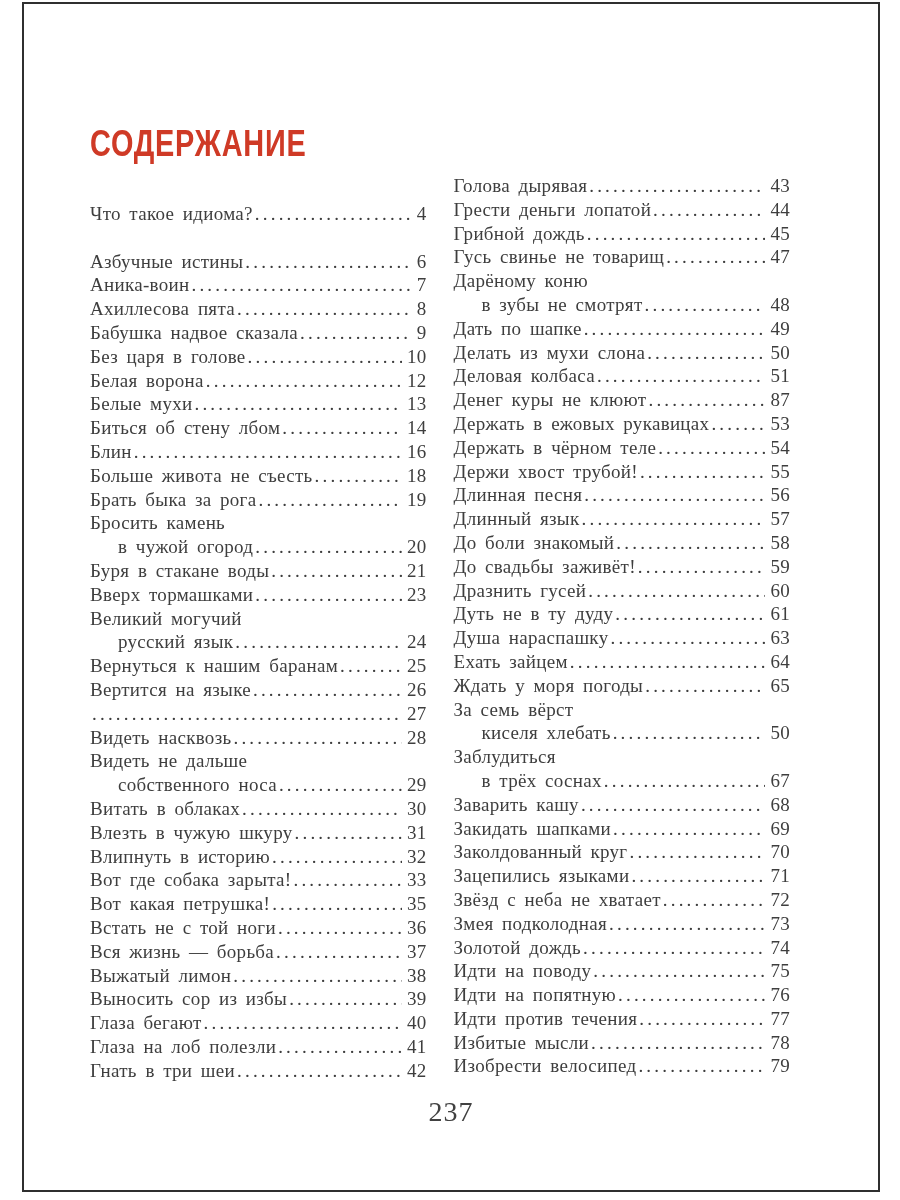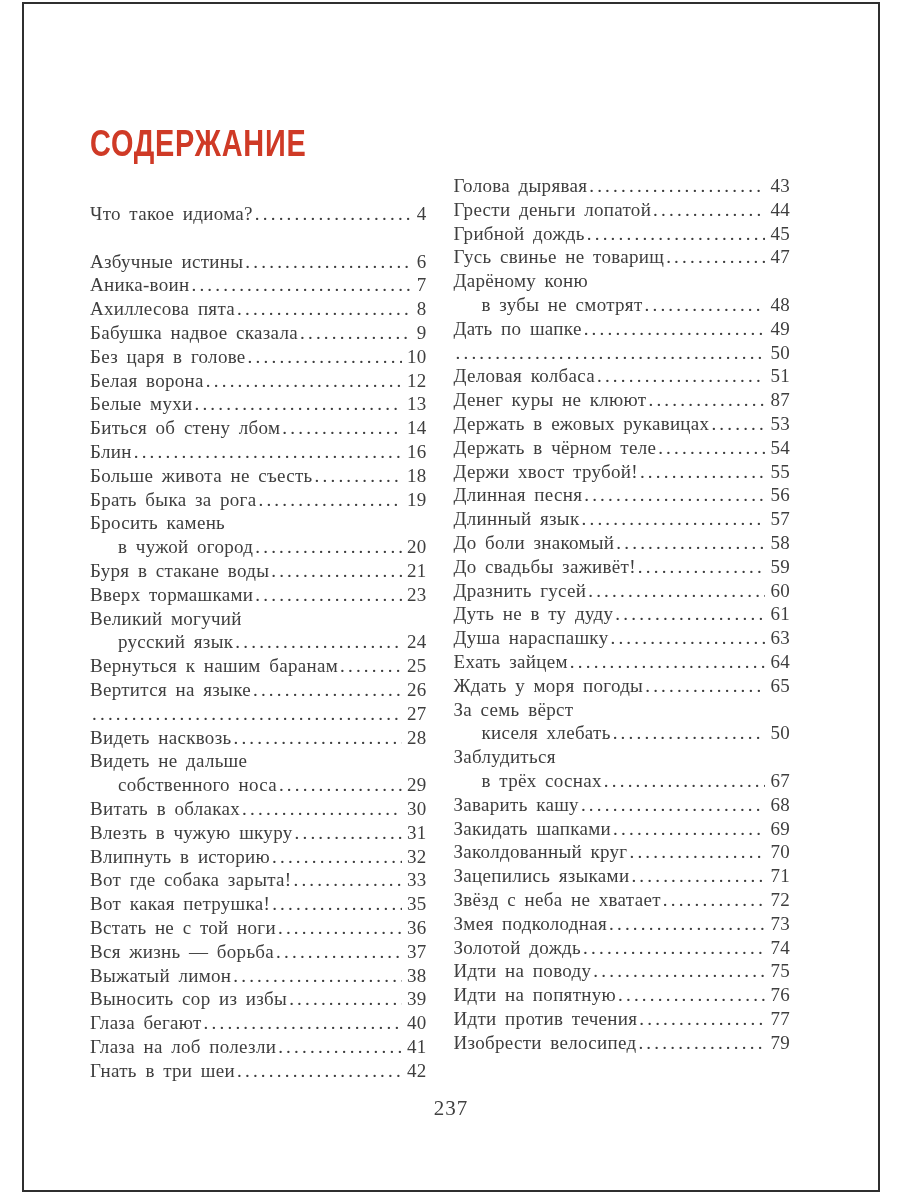--- a/index.html
+++ b/index.html
@@ -76,21 +76,21 @@
   .num{
     flex:0 0 auto;
     padding-left:5px;
     text-align:right;
   }
   .footer-num{
     position:absolute;
     left:22px;top:1096px;
     width:858px;
     text-align:center;
-    font-size:21px;
+    font-size:28px;
     letter-spacing:1px;
     color:#414141;
   }
 </style>
 </head>
 <body>
 
 <div class="page-frame"></div>
 
 <div class="content">
@@ -378,20 +378,21 @@
         </div>
         <div class="entry">
           <div class="line">
             <span class="t">Дать по шапке</span>
             <span class="dots"></span>
             <span class="num">49</span>
           </div>
         </div>
         <div class="entry">
           <div class="line">
+            <span class="t">Делать из мухи слона</span>
             <span class="dots"></span>
             <span class="num">50</span>
           </div>
         </div>
         <div class="entry">
           <div class="line">
             <span class="t">Деловая колбаса</span>
             <span class="dots"></span>
             <span class="num">51</span>
           </div>
@@ -568,20 +569,27 @@
             <span class="t">Идти на попятную</span>
             <span class="dots"></span>
             <span class="num">76</span>
           </div>
         </div>
         <div class="entry">
           <div class="line">
             <span class="t">Идти против течения</span>
             <span class="dots"></span>
             <span class="num">77</span>
+          </div>
+        </div>
+        <div class="entry">
+          <div class="line">
+            <span class="t">Избитые мысли</span>
+            <span class="dots"></span>
+            <span class="num">78</span>
           </div>
         </div>
         <div class="entry">
           <div class="line">
             <span class="t">Изобрести велосипед</span>
             <span class="dots"></span>
             <span class="num">79</span>
           </div>
         </div>
       </div>

